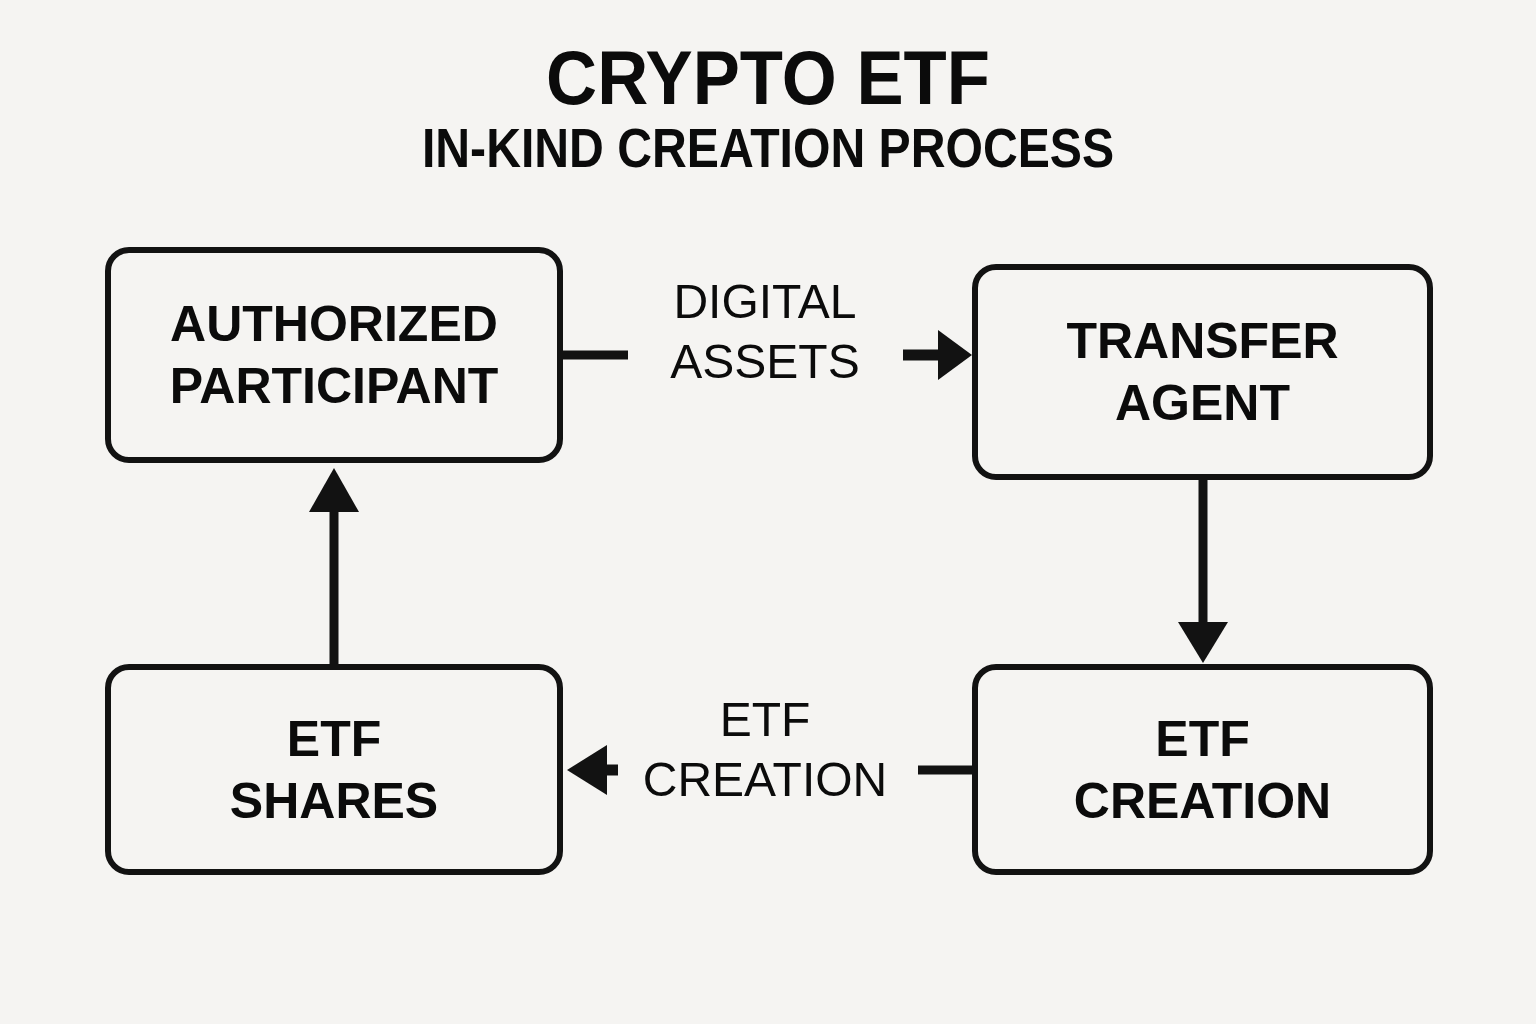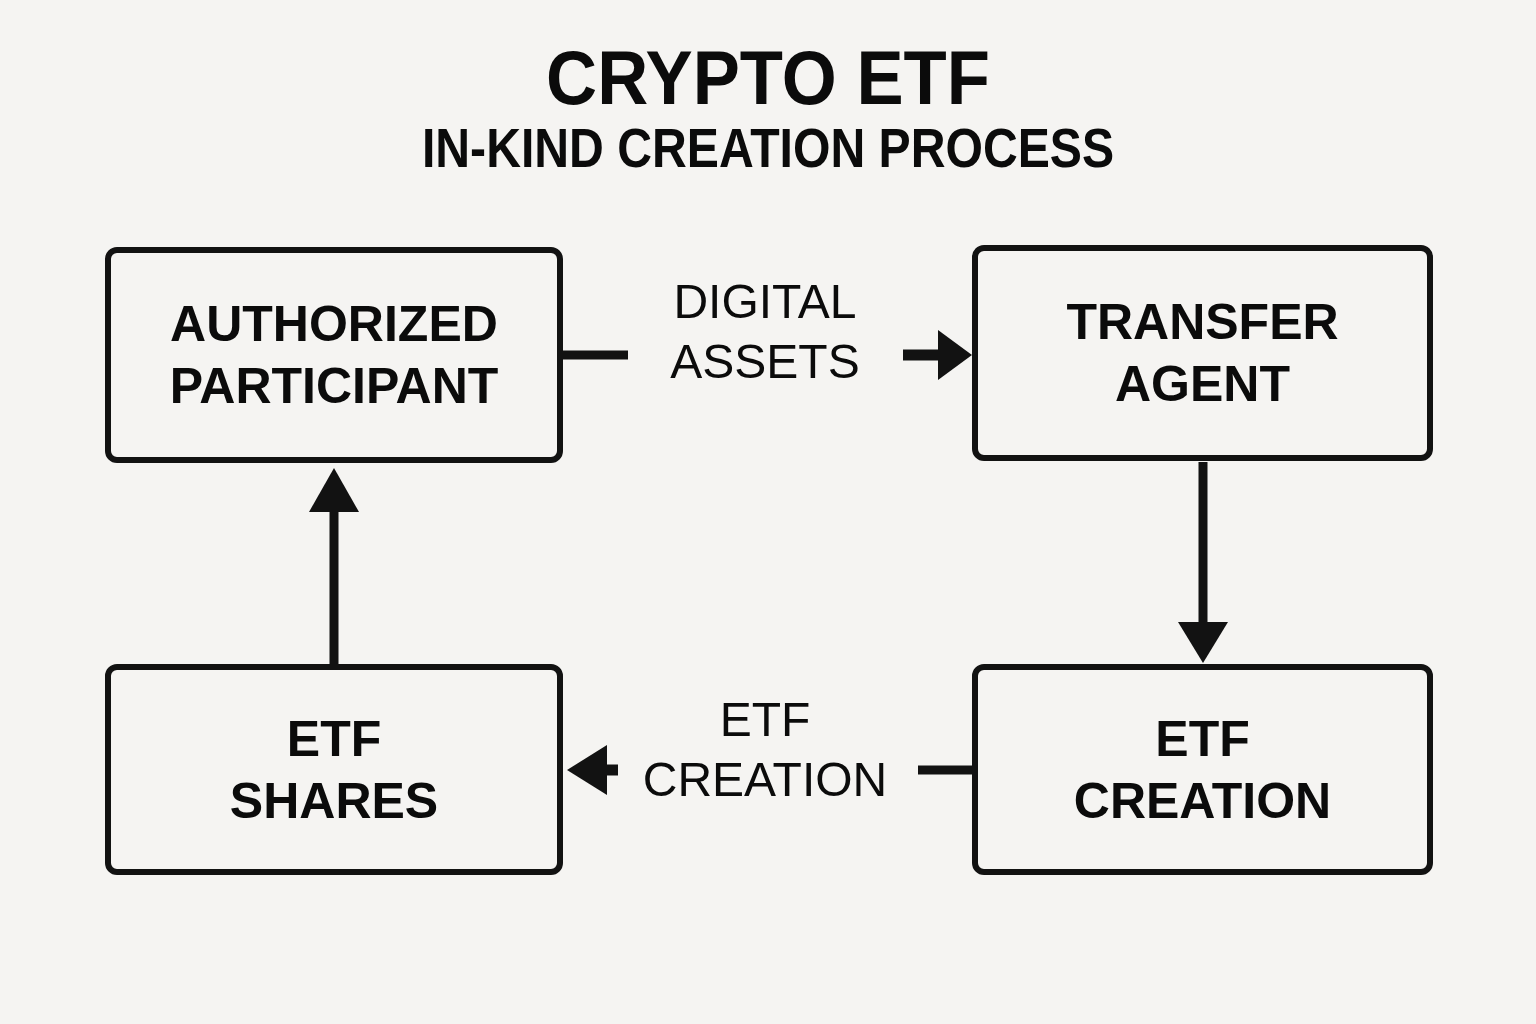--- a/index.html
+++ b/index.html
@@ -52,38 +52,38 @@
     line-height: 60px;
     letter-spacing: 0px;
     color: #0b0b0b;
     transform: scaleX(0.86);
   }
   
   .node {
     position: absolute;
     box-sizing: border-box;
     border: 6px solid #121212;
-    border-radius: 12px;
+    border-radius: 24px;
     background: #f5f4f2;
     display: flex;
     align-items: center;
     justify-content: center;
     text-align: center;
   }
   .node-label {
     font-family: "Liberation Sans", sans-serif;
     font-weight: bold;
     font-size: 50px;
     line-height: 62px;
     color: #0b0b0b;
     white-space: pre-line;
     padding: 0 14px;
   }
   #node-authorized-participant { left: 105px; top: 247px; width: 458px; height: 216px; }
-  #node-transfer-agent        { left: 972px; top: 245px; width: 461px; height: 216px; }
+  #node-transfer-agent        { left: 972px; top: 264px; width: 461px; height: 216px; }
   #node-etf-shares            { left: 105px; top: 664px; width: 458px; height: 211px; }
   #node-etf-creation          { left: 972px; top: 664px; width: 461px; height: 211px; }
 
   
   .edge-label {
     position: absolute;
     font-family: "Liberation Sans", sans-serif;
     font-weight: normal;
     font-size: 48px;
     line-height: 60px;

